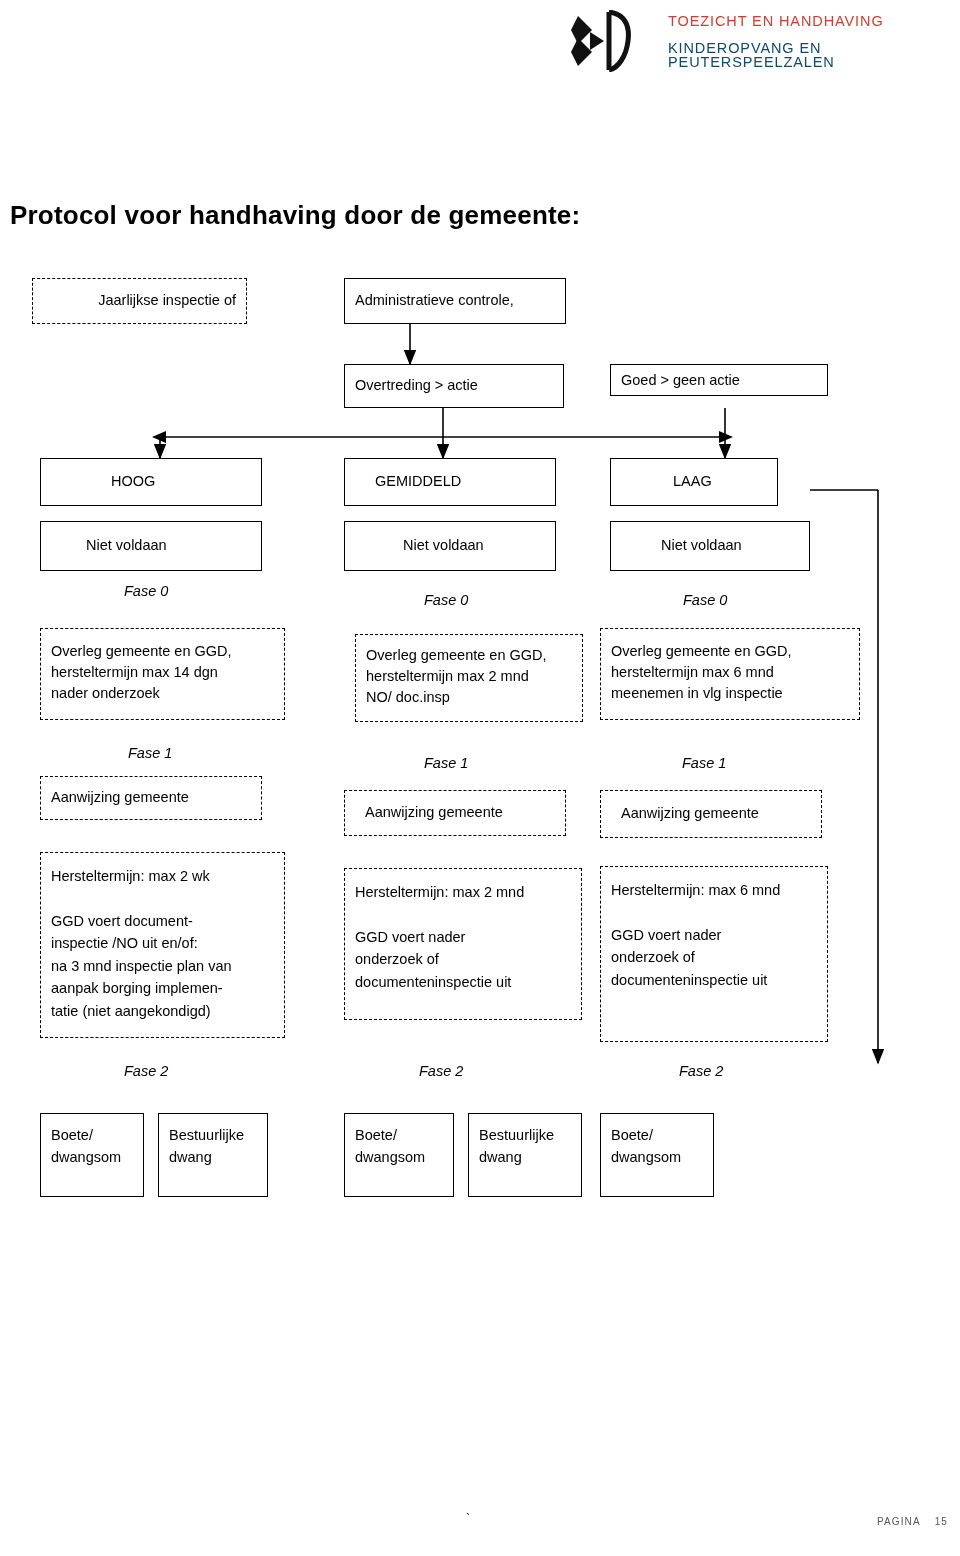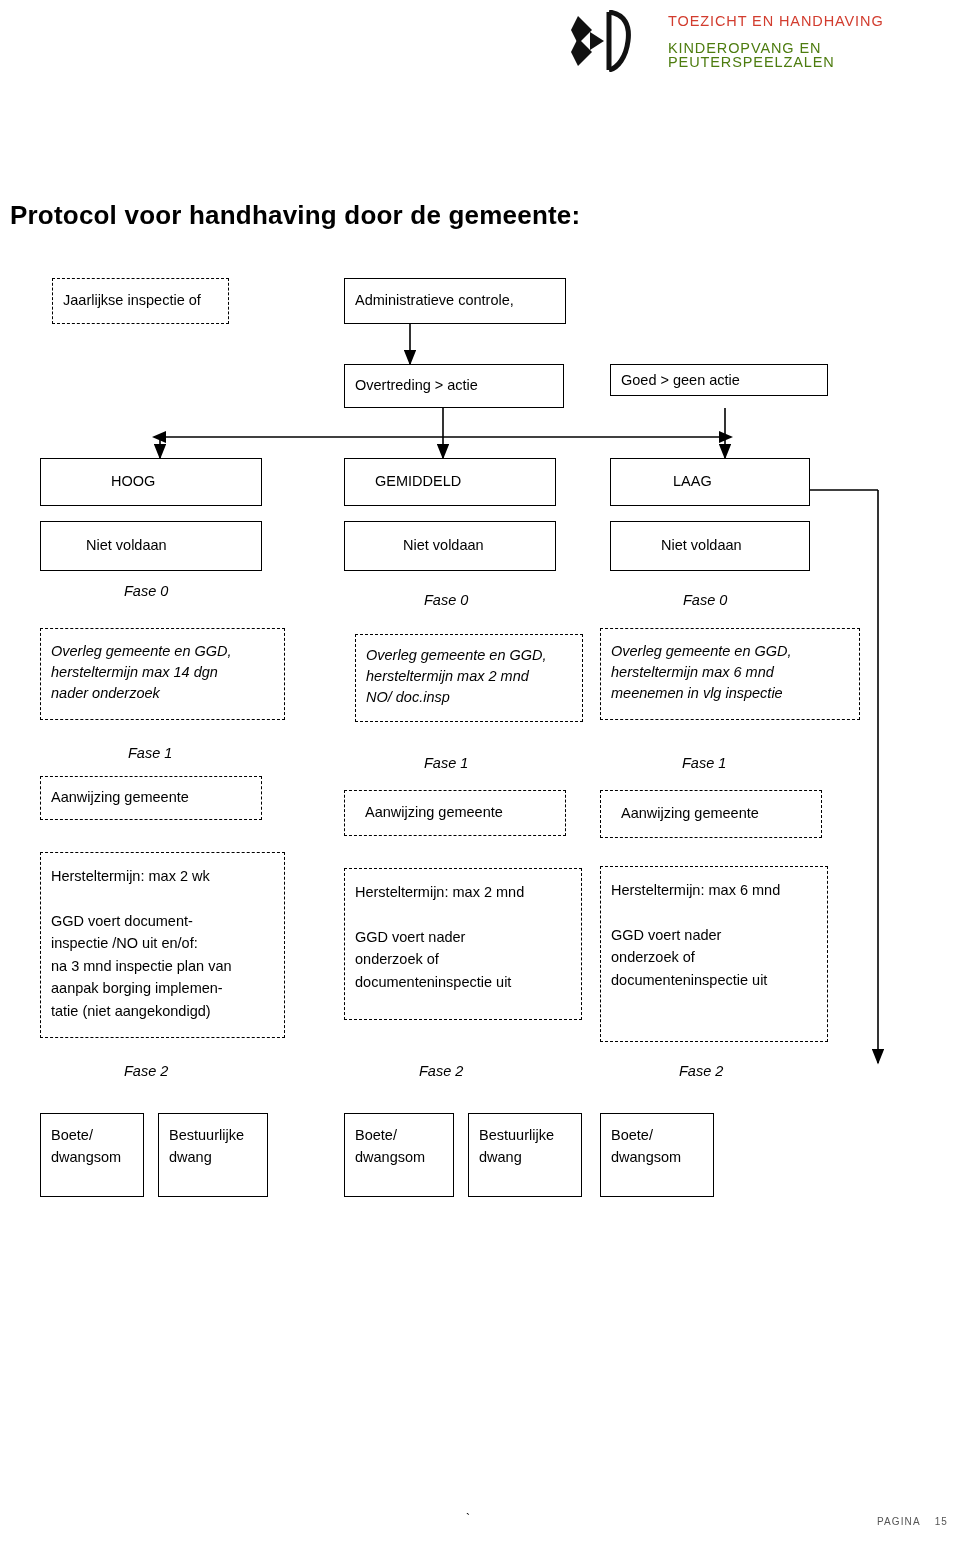--- a/index.html
+++ b/index.html
@@ -34,21 +34,21 @@
   }
   .header-line1 {
     font-size: 14.5px;
     letter-spacing: 0.9px;
     color: #d23c2e;
     font-weight: 400;
   }
   .header-line2 {
     font-size: 14.5px;
     letter-spacing: 0.9px;
-    color: #4d7c0f;
+    color: #0c4a6e;
     margin-top: 12px;
     font-weight: 400;
   }
 
   
   .page-title {
     position: absolute;
     left: 10px; top: 200px;
     font-size: 26px;
     font-weight: bold;
@@ -70,21 +70,21 @@
     border: 1.6px solid #000;
     background: #fff;
     font-size: 14.5px;
     line-height: 1.45;
     padding: 6px 10px;
     display: flex;
     align-items: center;
     justify-content: flex-start;
   }
   .box.dashed { border: 1.6px dashed #000; }
-  .box.italic { font-style: italic; }
+  .box.italic { }
   .box.top { align-items: flex-start; }
   .box .inner { width: 100%; }
 
   .fase {
     position: absolute;
     font-size: 14.5px;
     font-style: italic;
   }
 
   
@@ -147,41 +147,41 @@
 
     <polygon points="152,437 166,431 166,443" fill="#000"></polygon>
     <polygon points="733,437 719,431 719,443" fill="#000"></polygon>
 
     <line x1="878" y1="490" x2="878" y2="1050" stroke="#000" stroke-width="1.6"></line>
     <line x1="878" y1="1050" x2="878" y2="1063" stroke="#000" stroke-width="1.6" marker-end="url(#arr)"></line>
     <line x1="810" y1="490" x2="878" y2="490" stroke="#000" stroke-width="1.6"></line>
   </svg>
 </div>
 
-<div class="box dashed" style="left:52px; top:278px; width:177px; height:46px;">
+<div class="box dashed" style="left:32px; top:278px; width:215px; height:46px;text-align:right;">
   <span class="inner">Jaarlijkse inspectie of</span>
 </div>
 <div class="box" style="left:344px; top:278px; width:222px; height:46px;">
   <span class="inner">Administratieve controle,</span>
 </div>
 
 <div class="box" style="left:344px; top:364px; width:220px; height:44px;">
   <span class="inner">Overtreding &gt; actie</span>
 </div>
 <div class="box" style="left:610px; top:364px; width:218px; height:32px;justify-content:flex-end;">
   <span class="inner">Goed &gt; geen actie</span>
 </div>
 
 <div class="box" style="left:40px; top:458px; width:222px; height:48px;">
   <span class="inner" style="padding-left:60px;">HOOG</span>
 </div>
 <div class="box" style="left:344px; top:458px; width:212px; height:48px;">
   <span class="inner" style="padding-left:20px;">GEMIDDELD</span>
 </div>
-<div class="box" style="left:610px; top:458px; width:200px; height:48px;">
+<div class="box" style="left:610px; top:458px; width:168px; height:48px;">
   <span class="inner" style="padding-left:52px;">LAAG</span>
 </div>
 
 <div class="box" style="left:40px; top:521px; width:222px; height:50px;">
   <span class="inner" style="padding-left:35px;">Niet voldaan</span>
 </div>
 <div class="box" style="left:344px; top:521px; width:212px; height:50px;">
   <span class="inner" style="padding-left:48px;">Niet voldaan</span>
 </div>
 <div class="box" style="left:610px; top:521px; width:200px; height:50px;">

